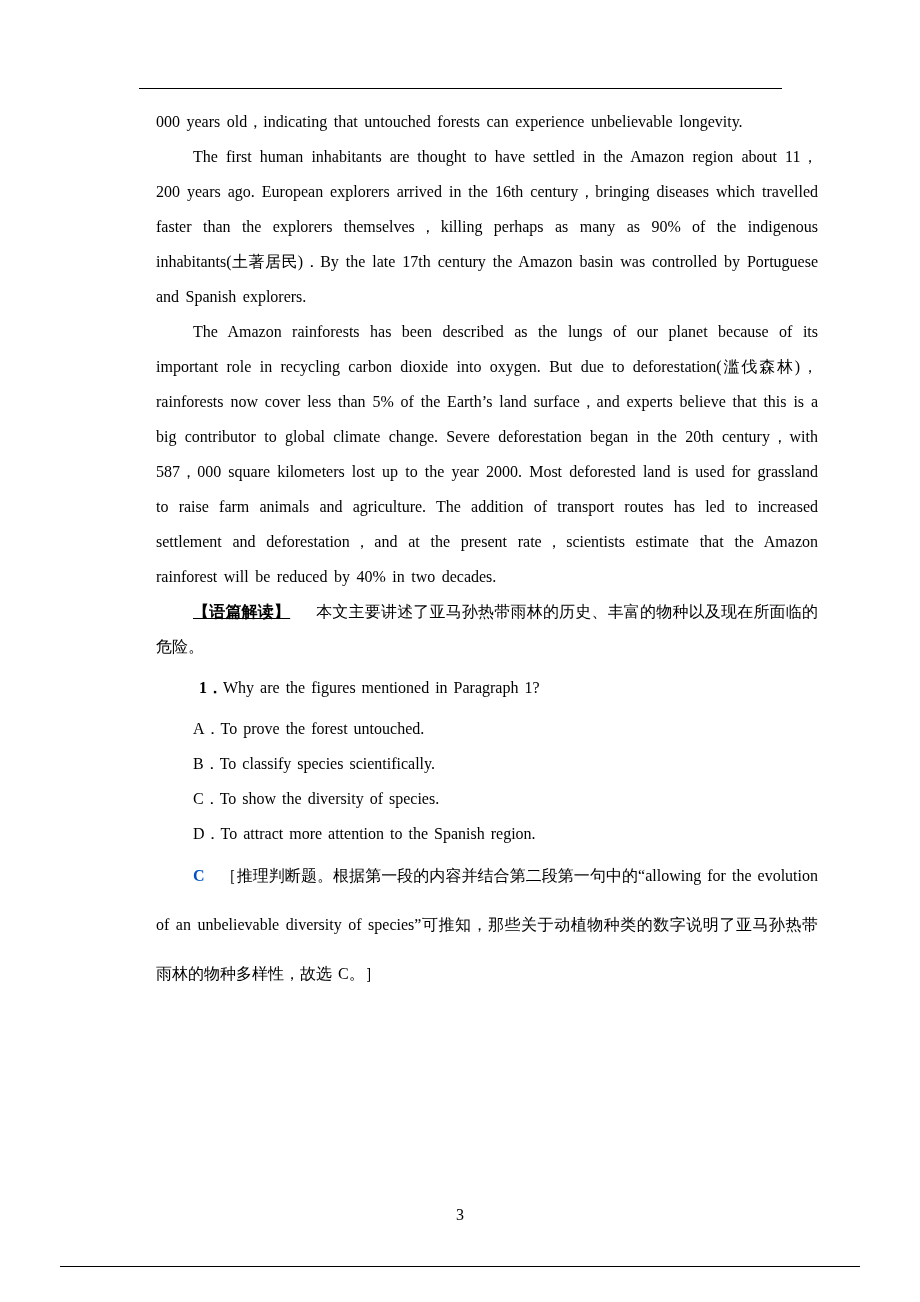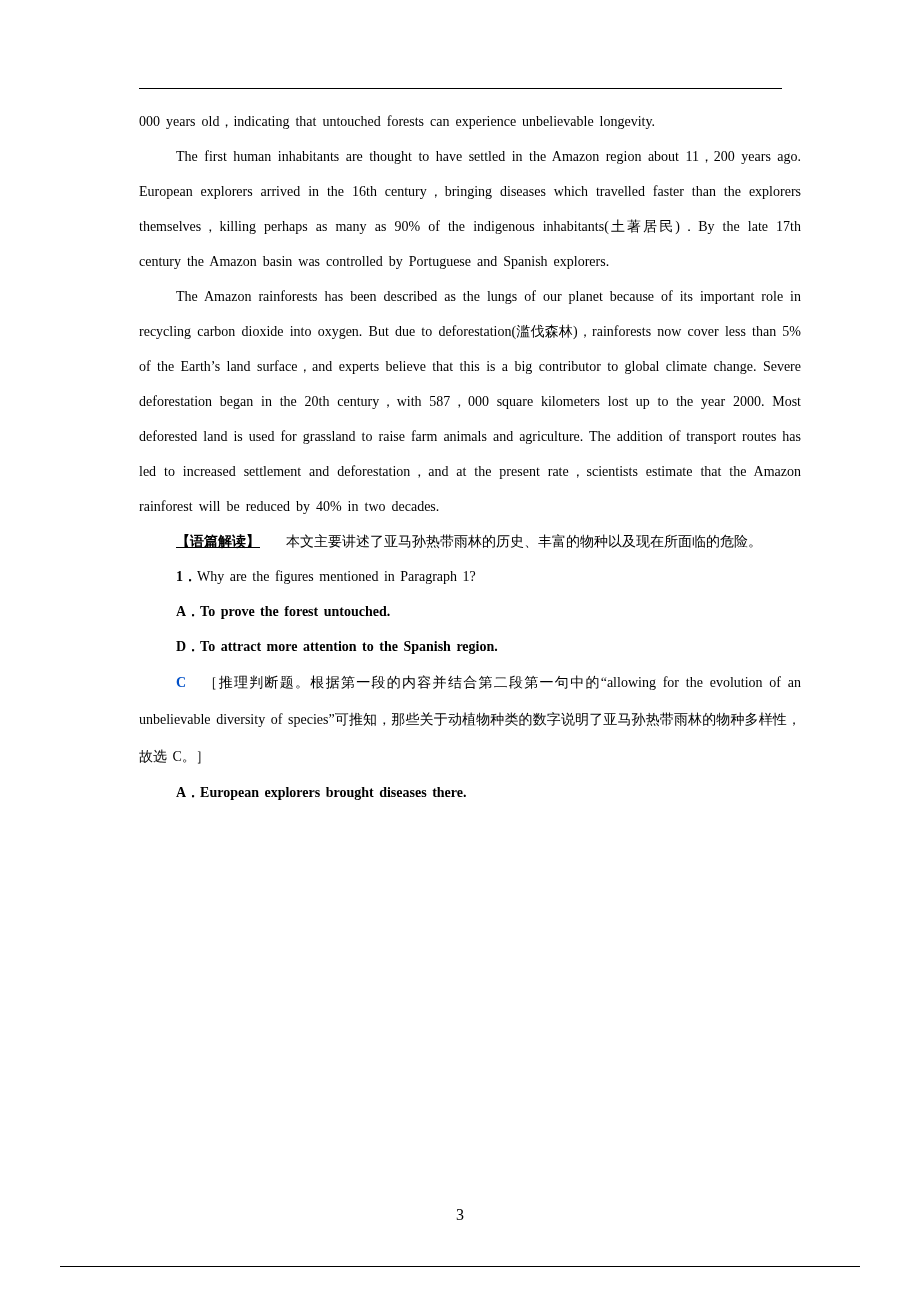--- a/index.html
+++ b/index.html
@@ -19,57 +19,56 @@
   .header-rule {
     position: absolute;
     top: 88px;
     left: 139px;
     width: 643px;
     border-top: 1px solid #000000;
   }
   .content {
     position: absolute;
     top: 104px;
-    left: 139px;
+    left: 156px;
     width: 662px;
-    font-size: 14px;
+    font-size: 16px;
     line-height: 35px;
   }
   .para {
     margin: 0;
     text-align: justify;
     text-align-last: left;
     word-spacing: 2.5px;
   }
   .indent {
     text-indent: 37px;
   }
   .analysis-label {
     font-weight: bold;
     margin-right: 26px;
     text-decoration: underline;
   }
   .q-stem {
-    margin: 0;
+    margin: 6px;
     padding-left: 37px;
     word-spacing: 2px;
   }
   .q-num {
     font-weight: bold;
   }
   .option {
     margin: 0;
     padding-left: 37px;
     word-spacing: 2px;
-    font-weight: bold;
   }
   .answer {
     margin: 0;
     text-indent: 37px;
-    line-height: 37px;
+    line-height: 49px;
     text-align: justify;
     text-align-last: left;
     word-spacing: 2px;
   }
   .answer-letter {
     color: #0050c8;
     font-weight: bold;
     margin-right: 16px;
   }
   .page-number {
@@ -105,27 +104,28 @@
     <p class="para indent">The Amazon rainforests has been described as the lungs of our planet because of its important role in recycling carbon dioxide into oxygen. But due to deforestation(滥伐森林)，rainforests now cover less than 5% of the Earth’s land surface，and experts believe that this is a big contributor to global climate change. Severe deforestation began in the 20th century，with 587，000 square kilometers lost up to the year 2000. Most deforested land is used for grassland to raise farm animals and agriculture. The addition of transport routes has led to increased settlement and deforestation，and at the present rate，scientists estimate that the Amazon rainforest will be reduced by 40% in two decades.</p>
 
     <p class="para indent">
       <span class="analysis-label">【语篇解读】</span><span>本文主要讲述了亚马孙热带雨林的历史、丰富的物种以及现在所面临的危险。</span>
     </p>
 
     <p class="q-stem">
       <span class="q-num">1．</span><span>Why are the figures mentioned in Paragraph 1?</span>
     </p>
     <p class="option">A．To prove the forest untouched.</p>
+    <p class="option">B．To classify species scientifically.</p>
+    <p class="option">C．To show the diversity of species.</p>
     <p class="option">D．To attract more attention to the Spanish region.</p>
 
     <p class="answer">
       <span class="answer-letter">C</span><span>［推理判断题。根据第一段的内容并结合第二段第一句中的“allowing for the evolution of an unbelievable diversity of species”可推知，那些关于动植物种类的数字说明了亚马孙热带雨林的物种多样性，故选 C。］</span>
     </p>
 
-    <p class="option">A．European explorers brought diseases there.</p>
 
   </div>
 
   <div class="page-number">3</div>
 
   <div class="footer-rule"></div>
 
 </div>
 
 </body></html>

